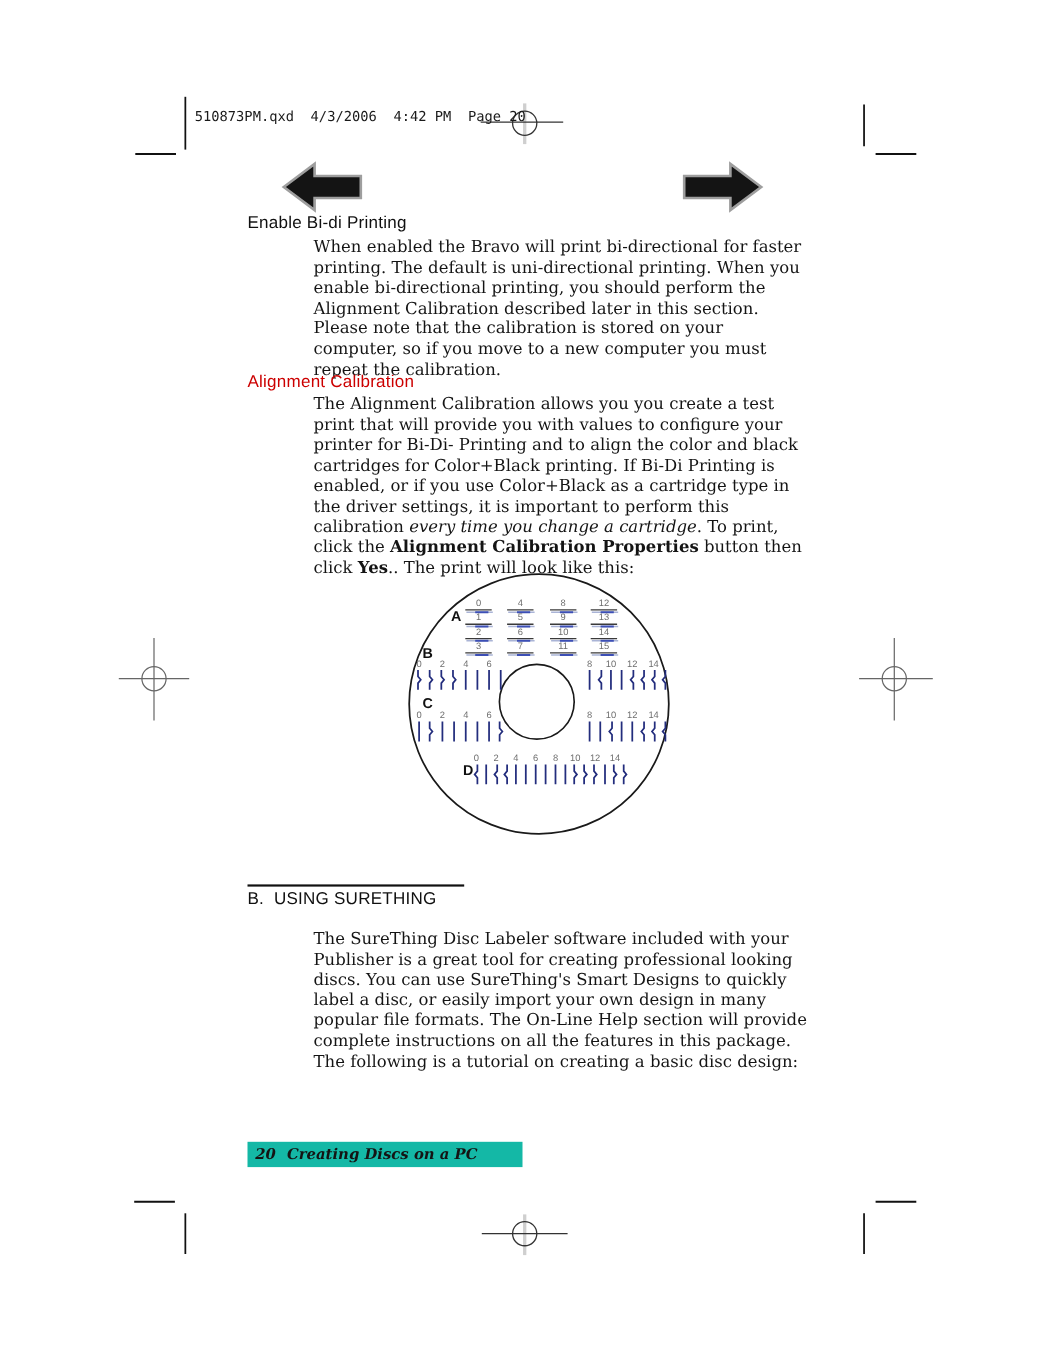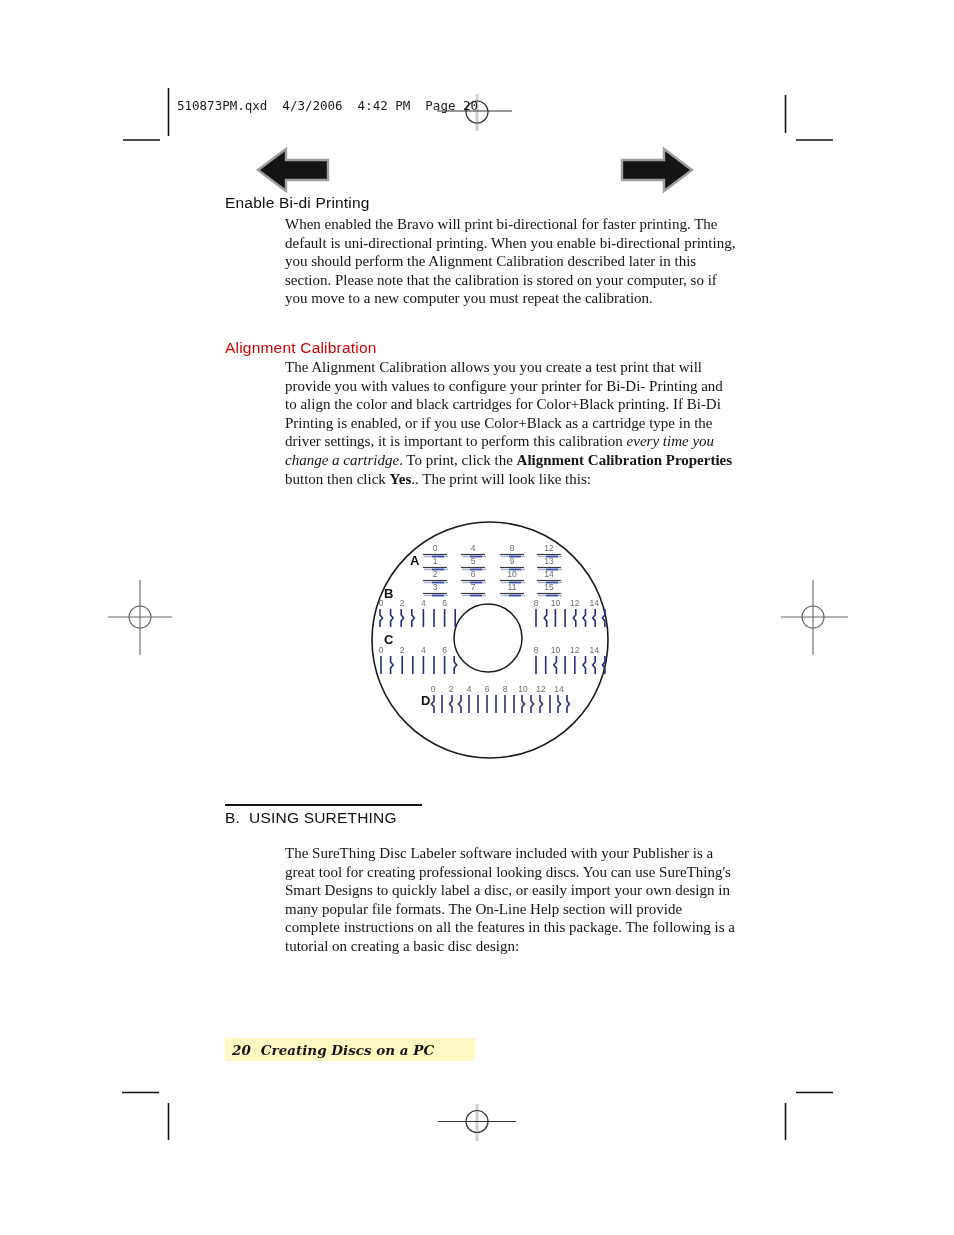--- a/index.html
+++ b/index.html
@@ -21,21 +21,21 @@
     position:absolute; font-family:"Liberation Sans", sans-serif;
     font-weight:normal; font-size:15.5px; letter-spacing:0.2px;
     white-space:pre; color:#101010;
   }
   .h-bidi  { left:225px; top:194px; }
   .h-align { left:225px; top:339px; }
   .h-sure  { left:225px; top:809px; }
   .overline { position:absolute; left:225px; top:804px; width:197px; height:2px; background:#111; }
   .para {
     position:absolute; left:285px; width:452px;
-    font-size:15px; line-height:18.6px; color:#141414;font-family:Liberation Serif, serif;
+    font-size:15px; line-height:18.6px; color:#141414;
   }
   .p-bidi { top:215px; }
   .p-align { top:358px; }
   .p-sure { top:844px; }
   .rt-italic { font-style:italic; }
   .rt-bold { font-weight:bold;margin-top:12px; }
   .disc { position:absolute; left:368px; top:518px; }
   .dnum { font-family:"Liberation Sans", sans-serif; font-size:8.5px; fill:#6d6d6d; }
   .dlab { font-family:"Liberation Sans", sans-serif; font-size:13px; font-weight:bold; fill:#111; }
   .footer-bar {
@@ -246,18 +246,18 @@
       <path d="M 172 177 v 6 l 2.5 3 l -2.5 3 v 6" fill="none" stroke="#232d7d" stroke-width="1.6"></path>
       <path d="M 182 177 v 18" fill="none" stroke="#232d7d" stroke-width="1.6"></path>
       <path d="M 190 177 v 6 l 2.5 3 l -2.5 3 v 6" fill="none" stroke="#232d7d" stroke-width="1.6"></path>
       <path d="M 199 177 v 6 l 2.5 3 l -2.5 3 v 6" fill="none" stroke="#232d7d" stroke-width="1.6"></path>
     </svg>
 
   <div class="overline"></div>
   <div class="h-sans h-sure">B.  USING SURETHING</div>
   <div class="para p-sure">The SureThing Disc Labeler software included with your Publisher is a great tool for creating professional looking discs. You can use SureThing's Smart Designs to quickly label a disc, or easily import your own design in many popular file formats. The On-Line Help section will provide complete instructions on all the features in this package.  The following is a tutorial on creating a basic disc design:</div>
 
-  <div class="footer-bar" style="background: #fef9c3;">
+  <div class="footer-bar" style="background: #14b8a6;">
     <span>20</span>
     <span>Creating Discs on a PC</span>
   </div>
 
 </div>
 
 </body></html>

